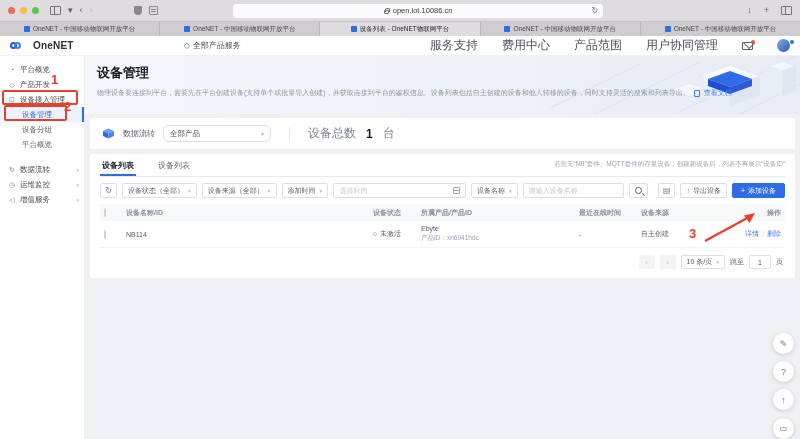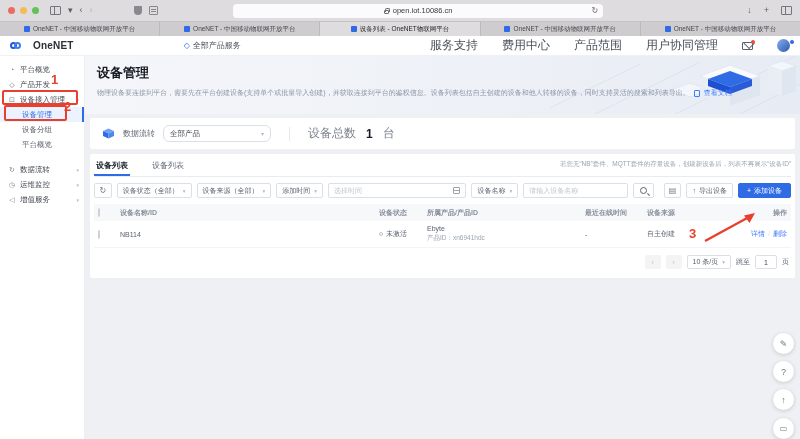--- a/index.html
+++ b/index.html
@@ -73,21 +73,21 @@
 
   .card{background:#fff;border-radius:2px;margin:0 5px}
   .scope-card{margin-top:4px;height:31px;display:flex;align-items:center;padding:0 12px;gap:8px}
   .scope-label{font-size:8px;color:#5a6270}
   .scope-select{width:108px;height:17px;border:1px solid #dcdfe6;border-radius:6px;display:flex;align-items:center;padding:0 6px;font-size:7.5px;color:#42474f;cursor:pointer}
   .scope-select .caret{margin-left:auto;color:#b3b9c2;font-size:6px}
   .v-div{width:1px;height:14px;background:#e6e9ee;margin:0 10px}
   .total-label,.total-unit{font-size:12px;color:#7c838f}
   .total-value{font-size:12px;font-weight:bold;color:#171c24;margin:0 2px}
 
-  .table-card{margin-top:5px;padding:0 4px 6px}
+  .table-card{margin-top:5px;padding:0 10px 6px}
   .tabstrip{position:relative;height:23px;display:flex;align-items:flex-end;border-bottom:1px solid #e8ebf0}
   .tab-item{padding:4px 2px 5px;margin-right:20px;font-size:8px;color:#5f6875;cursor:pointer}
   .tab-item.active{color:#20262f;font-weight:bold;border-bottom:2px solid #2e6be5;padding-bottom:3px}
   .notice{position:absolute;right:0;top:6px;font-size:6.5px;color:#9aa3b0}
 
   .filterbar{display:flex;align-items:center;gap:5px;padding:6px 0}
   .ctrl{height:15px;border:1px solid #dcdfe6;border-radius:2px;display:flex;align-items:center;font-size:7px;color:#5a6270;padding:0 5px;background:#fff;cursor:pointer;white-space:nowrap}
   .ctrl .caret{margin-left:4px;color:#b3b9c2;font-size:5.5px}
   .icon-btn{width:19px;justify-content:center;padding:0;color:#6b7480;font-size:8px}
   .ctrl input{border:none;outline:none;font-size:7px;color:#42474f;width:100%;background:transparent}

